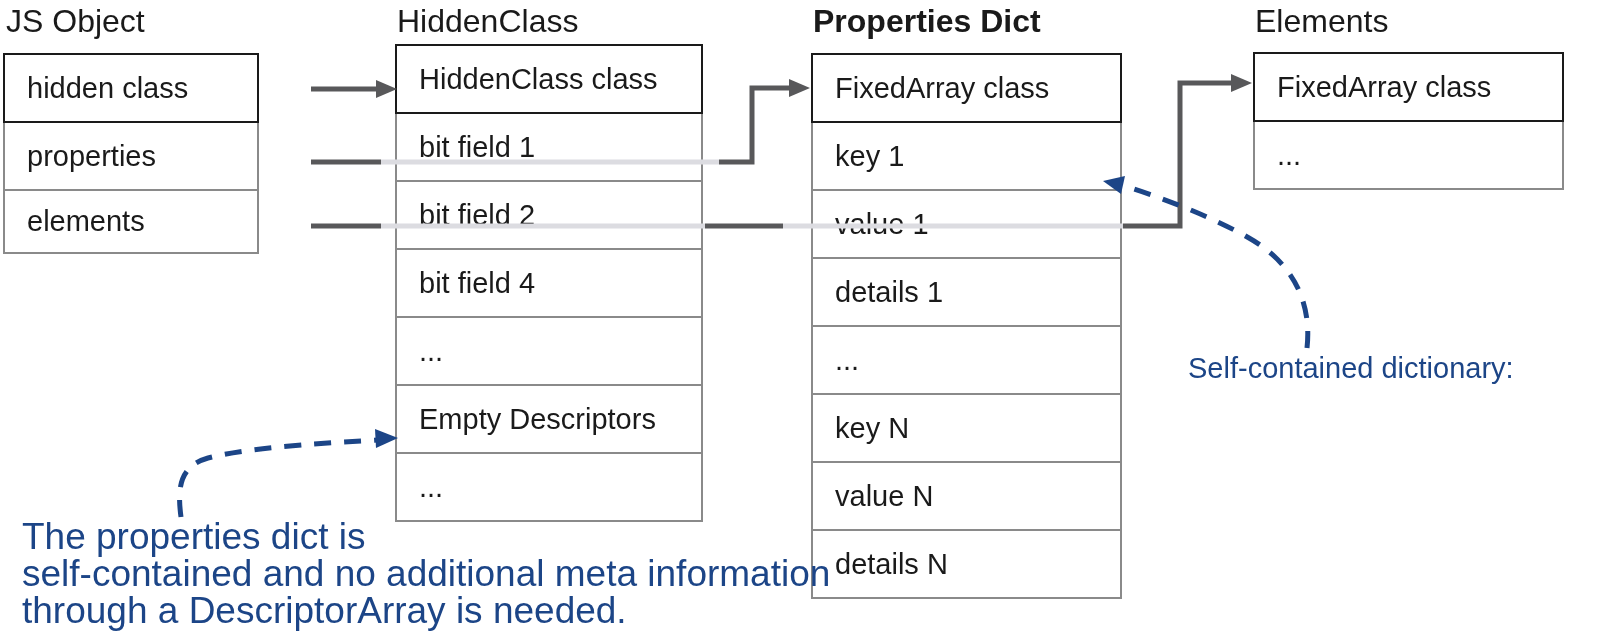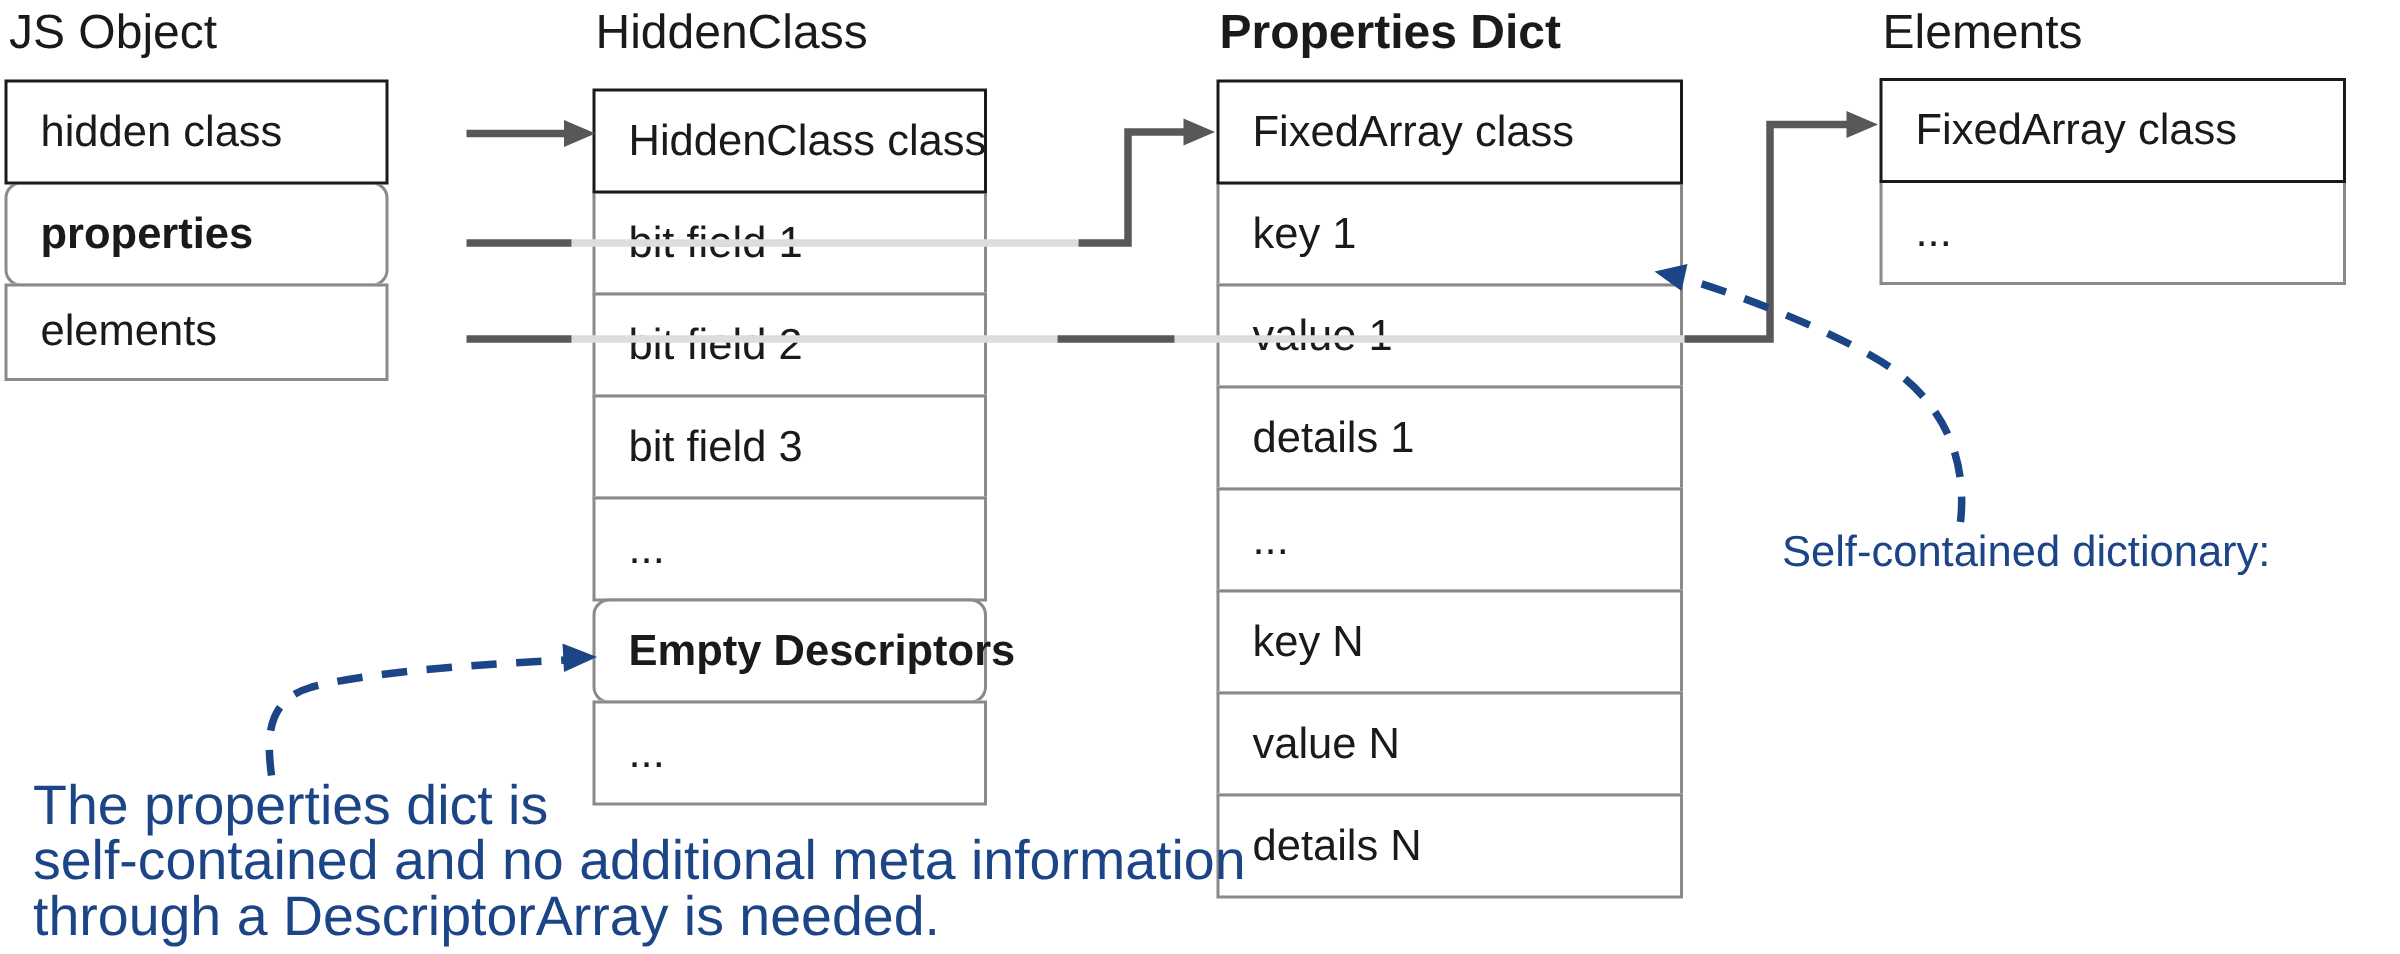--- a/index.html
+++ b/index.html
@@ -23,21 +23,21 @@
   .dtable{position:absolute;}
   .drow{
     box-sizing:border-box;height:70px;line-height:66px;font-size:29px;
     padding-left:22px;background:var(--bg);
     border:2px solid var(--border-soft);margin-top:-2px;white-space:nowrap;
     position:relative;
   }
   .drow.class-row{
     border:2px solid var(--border-strong);margin-top:0;z-index:2;
   }
-  .drow.bold{font-weight:bold;border-radius:11px;}
+  .drow.bold{font-weight:normal;}
   .drow.h65{height:65px;line-height:61px;}
   #arrow-layer{
     position:absolute;left:0;top:0;width:1600px;height:636px;
     pointer-events:none;z-index:5;
   }
   .ln-under{stroke:var(--arrow-under);stroke-width:5;fill:none;}
   .ln-dark{stroke:var(--arrow-dark);stroke-width:5;fill:none;}
   .head-dark{fill:var(--arrow-dark);stroke:none;}
   .ln-blue{stroke:var(--note-blue);stroke-width:5;fill:none;stroke-dasharray:17 13;}
   .head-blue{fill:var(--note-blue);stroke:none;}
@@ -63,25 +63,25 @@
   <div class="dtitle" style="left:397px;">HiddenClass</div>
   <div class="dtitle bold" style="left:813px;">Properties Dict</div>
   <div class="dtitle" style="left:1255px;">Elements</div>
 
   <div class="dtable" style="left:3px;top:53px;width:256px;">
     <div class="drow class-row">hidden class</div>
     <div class="drow bold">properties</div>
     <div class="drow h65">elements</div>
   </div>
 
-  <div class="dtable" style="left:395px;top:59px;width:263px;">
+  <div class="dtable" style="left:395px;top:44px;width:308px;">
     <div class="drow class-row">HiddenClass class</div>
     <div class="drow">bit field 1</div>
     <div class="drow">bit field 2</div>
-    <div class="drow">bit field 3</div>
+    <div class="drow">bit field 4</div>
     <div class="drow">...</div>
     <div class="drow bold">Empty Descriptors</div>
     <div class="drow">...</div>
   </div>
 
   <div class="dtable" style="left:811px;top:53px;width:311px;">
     <div class="drow class-row">FixedArray class</div>
     <div class="drow">key 1</div>
     <div class="drow">value 1</div>
     <div class="drow">details 1</div>

